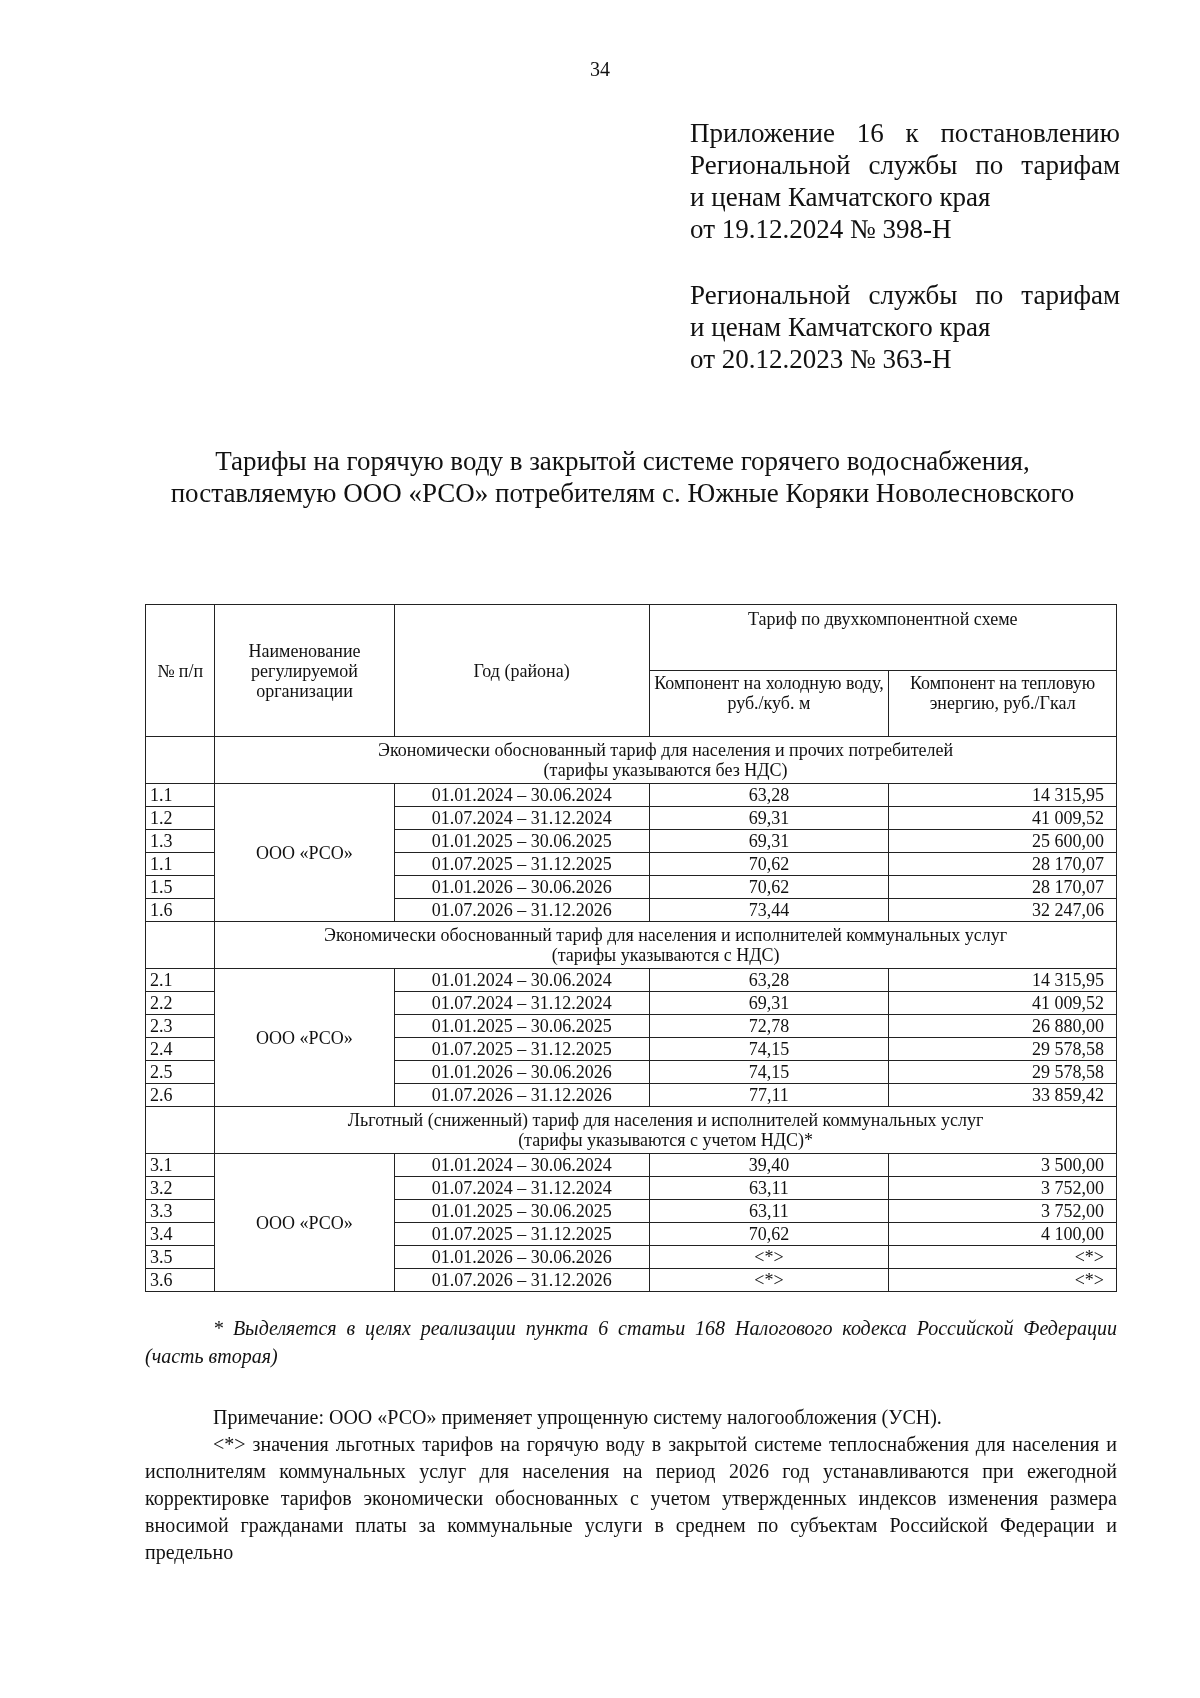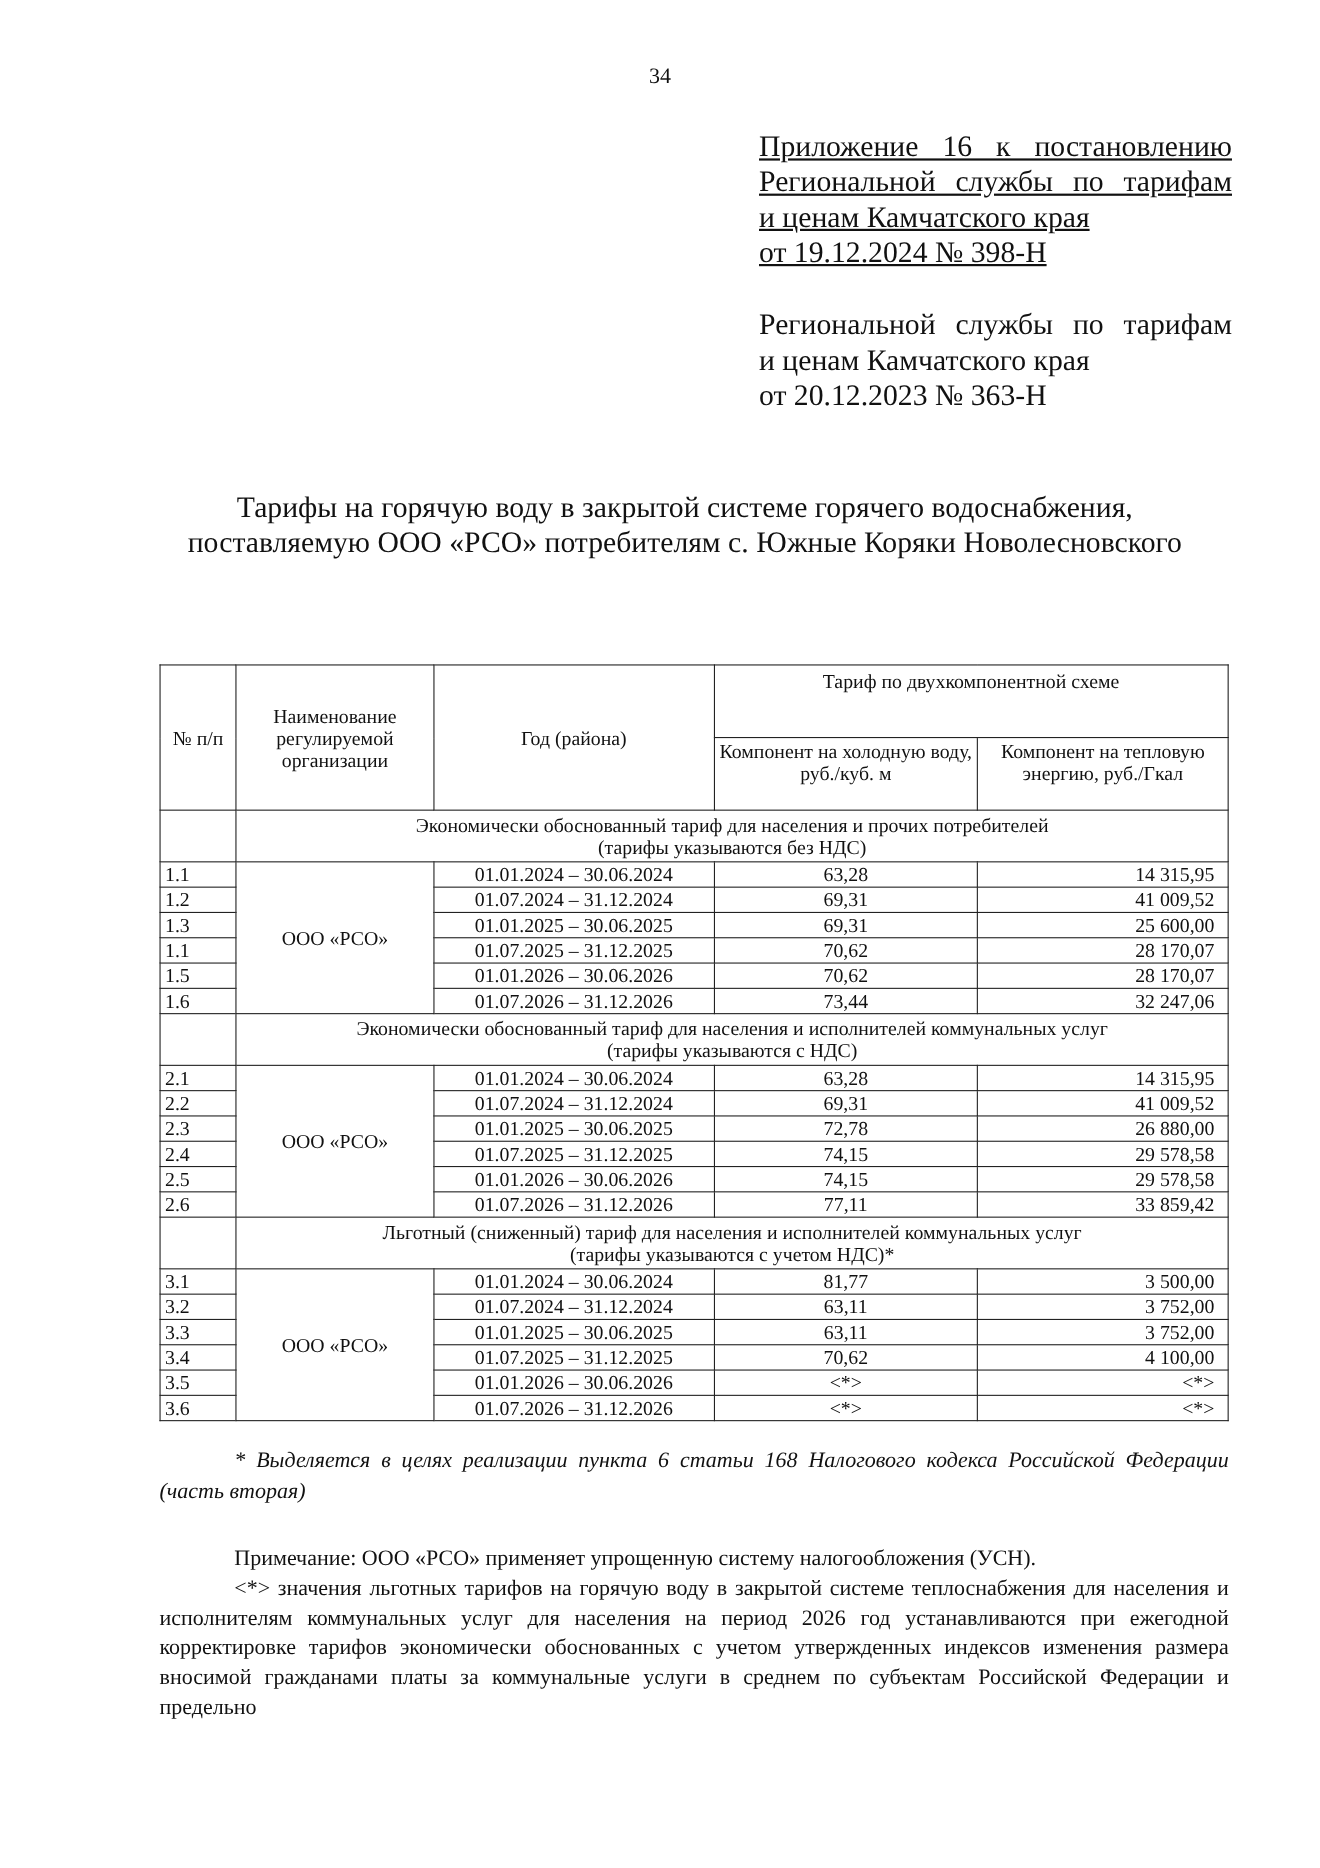--- a/index.html
+++ b/index.html
@@ -1,21 +1,21 @@
 <!DOCTYPE html>
 <html><head>
 <meta charset="utf-8">
 <style>
   html, body { margin: 0; padding: 0; background: #ffffff; }
   body { width: 1200px; height: 1698px; position: relative; font-family: "Liberation Serif", serif; color: #111; overflow: hidden; }
   .page-num { position: absolute; top: 58px; left: 0; width: 1200px; text-align: center; font-size: 20px; }
   .appendix { position: absolute; left: 690px; width: 430px; font-size: 27px; line-height: 32px; text-align: justify; text-align-last: left; }
   .appendix .line { display: block; text-align: justify; text-align-last: justify; }
   .appendix .line.last { text-align-last: left; }
-  .a1 { top: 117px; text-decoration: underline; }
+  .a1 { top: 117px; }
   .a2 { top: 279px; }
   .title { position: absolute; top: 445px; left: 130px; width: 985px; text-align: center; font-size: 27px; line-height: 32px; }
   table.tariffs { position: absolute; top: 604px; left: 145px; width: 972px; border-collapse: collapse; font-size: 18px; line-height: 20px; }
   table.tariffs td, table.tariffs th { border: 1.5px solid #222; padding: 0 4px; font-weight: normal; }
   table.tariffs th { vertical-align: middle; text-align: center; }
   .c-num { width: 60px; text-align: left; }
   .c-org { width: 170px; text-align: center; }
   .c-per { width: 245px; text-align: center; }
   .c-cold { width: 230px; text-align: center; }
   .c-heat { width: 210px; text-align: right; padding-right: 12px !important; margin-top: 10px; }
@@ -155,21 +155,21 @@
         <td class="c-num"></td>
         <td colspan="4">
           <div>Льготный (сниженный) тариф для населения и исполнителей коммунальных услуг</div>
           <div>(тарифы указываются с учетом НДС)*</div>
         </td>
       </tr>
       <tr class="data">
         <td class="c-num">3.1</td>
         <td class="c-org" rowspan="6">ООО «РСО»</td>
         <td class="c-per">01.01.2024 – 30.06.2024</td>
-        <td class="c-cold">81,77</td>
+        <td class="c-cold">39,40</td>
         <td class="c-heat">3 500,00</td>
       </tr>
       <tr class="data">
         <td class="c-num">3.2</td>
         <td class="c-per">01.07.2024 – 31.12.2024</td>
         <td class="c-cold">63,11</td>
         <td class="c-heat">3 752,00</td>
       </tr>
       <tr class="data">
         <td class="c-num">3.3</td>

